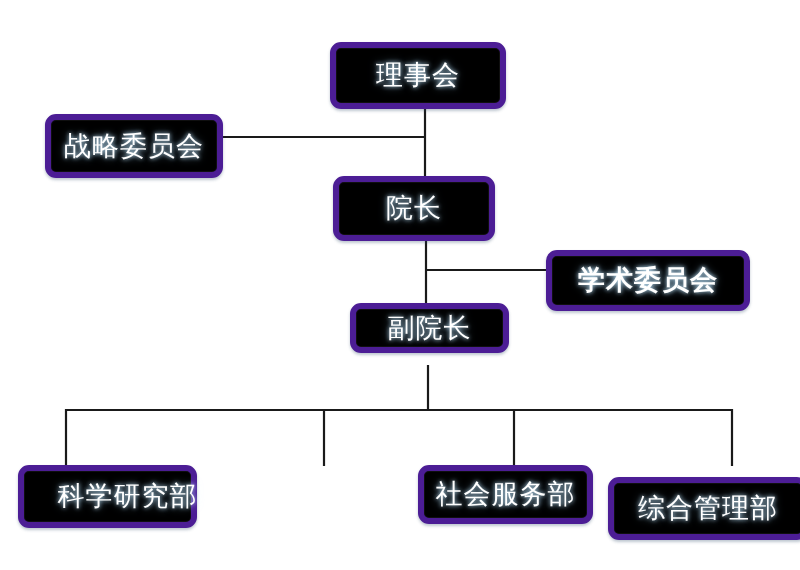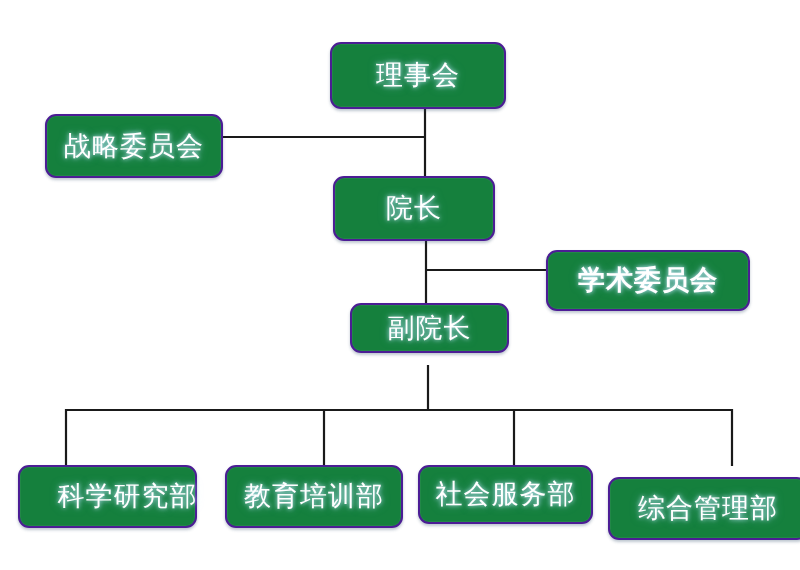--- a/index.html
+++ b/index.html
@@ -26,22 +26,22 @@
     height: 570px;
     pointer-events: none;
   }
   .org-node {
     position: absolute;
     box-sizing: border-box;
     display: flex;
     align-items: center;
     justify-content: center;
     border-radius: 11px;
-    background: #15803d;
-    border: 2px solid #4c1d95;
+    background: #000000;
+    border: 6px solid #4c1d95;
     box-shadow: 0 2px 3px rgba(40, 70, 100, 0.30),
                 inset 0 0 0 1px rgba(255,255,255,0.06);
     z-index: 2;
   }
   .org-node .node-label {
     color: #ffffff;
     font-size: 27px;
     line-height: 1;
     letter-spacing: 1px;
     white-space: nowrap;
@@ -102,23 +102,20 @@
   </div>
 
   <div class="org-node n-vicedean">
     <span class="node-label">副院长</span>
   </div>
 
   <div class="org-node n-dept-0">
     <span class="node-label">科学研究部</span>
   </div>
 
-  <div class="org-node n-dept-1">
-    <span class="node-label">教育培训部</span>
-  </div>
 
   <div class="org-node n-dept-2">
     <span class="node-label">社会服务部</span>
   </div>
 
   <div class="org-node n-dept-3">
     <span class="node-label">综合管理部</span>
   </div>
 
 </div>

